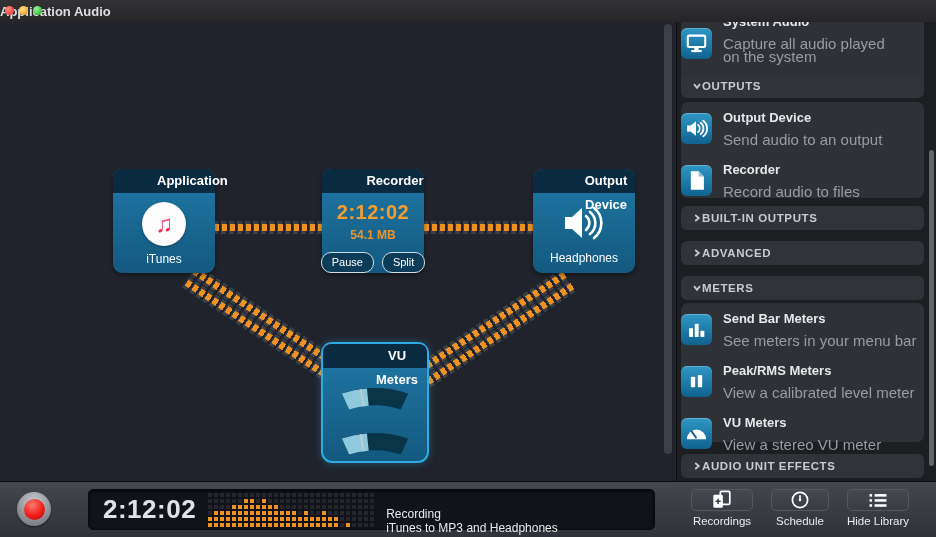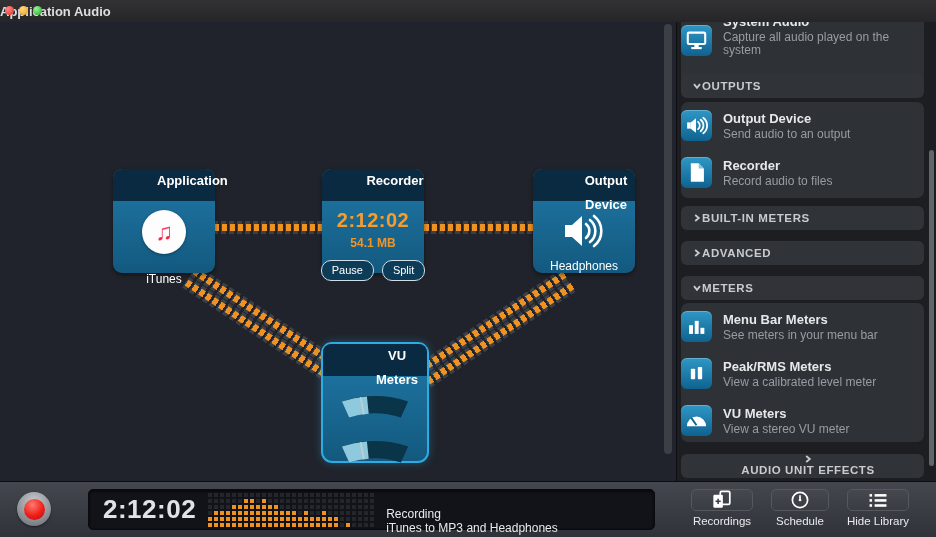--- a/index.html
+++ b/index.html
@@ -33,24 +33,24 @@
   .track.abs{position:absolute;}
   .track.rel{position:relative;}
   .diag{position:absolute;transform-origin:0 0;z-index:1;}
   .diag .track{margin-bottom:1px;}
   .htrack{z-index:1;}
 
   
   .block{position:absolute;width:102px;height:104px;border-radius:9px;z-index:2;
     background:linear-gradient(#2079a8,#13597f);
     box-shadow:0 2px 4px rgba(0,0,0,.45);}
-  .block-header{height:32px;line-height:24px;background:#0a2a41;
+  .block-header{height:24px;line-height:24px;background:#0a2a41;
     border-radius:9px 9px 0 0;color:#fff;font-size:13px;font-weight:bold;text-align:center;padding-left:44px;}
   .block-body{position:relative;display:flex;flex-direction:column;align-items:center;}
-  .block-label{color:#fff;font-size:12px;margin-top:18px;}
+  .block-label{color:#fff;font-size:12px;margin-top:6px;}
 
   .itunes-circle{width:44px;height:44px;border-radius:50%;background:#fdfdfd;margin-top:9px;
     display:flex;align-items:center;justify-content:center;box-shadow:0 1px 3px rgba(0,0,0,.35);}
   .itunes-note{font-size:24px;line-height:24px;color:#ee3f63;
     background:linear-gradient(150deg,#f564a8,#fa2343 70%);
     -webkit-background-clip:text;background-clip:text;-webkit-text-fill-color:transparent;}
 
   .rec-time{color:#f59d2d;font-size:20px;font-weight:bold;margin-top:8px;letter-spacing:.5px;}
   .rec-size{color:#ef9428;font-size:12px;font-weight:bold;margin-top:4px;}
   .rec-buttons{display:flex;gap:8px;margin-top:10px;}
@@ -69,21 +69,21 @@
   .panel{position:absolute;left:4px;right:12px;background:#2e3136;border-radius:7px;}
   .hdr{position:absolute;left:4px;right:12px;height:24px;background:#303338;border-radius:6px;
     display:flex;align-items:center;padding-left:11px;gap:0;box-sizing:border-box;}
   .hdr-label{color:#c8cbcf;font-size:11.5px;font-weight:bold;letter-spacing:.6px;}
   .chev{display:flex;}
   .s-item{display:flex;gap:11px;padding:8px 0;align-items:center;}
   .tile{flex:0 0 31px;width:31px;height:31px;border-radius:6px;
     background:linear-gradient(#2f97c5,#0f6290);display:flex;align-items:center;justify-content:center;
     box-shadow:inset 0 1px 0 rgba(255,255,255,.25);}
   .s-title{color:#e6e8ea;font-size:13px;font-weight:bold;line-height:16px;}
-  .s-desc{color:#989da3;font-size:12px;line-height:13px;margin-top:1px;}
+  .s-desc{color:#989da3;font-size:15px;line-height:13px;margin-top:7px;}
   .sidebar-scroll{position:absolute;right:2px;top:128px;width:5px;height:316px;
     border-radius:3px;background:#6f7277;opacity:.85;}
 
   
   .footer{position:absolute;left:0;bottom:0;width:936px;height:55px;
     background:linear-gradient(#44474e,#2f3238);border-top:1px solid #0c0d0f;}
   .rec-btn{position:absolute;left:17px;top:10px;width:34px;height:34px;border-radius:50%;
     background:radial-gradient(circle at 50% 30%,#c9ccd0,#7e8288 75%,#5f6368);
     display:flex;align-items:center;justify-content:center;box-shadow:0 1px 2px rgba(0,0,0,.5);cursor:default;}
   .rec-dot{width:21px;height:21px;border-radius:50%;
@@ -263,21 +263,21 @@
         </div>
       </div>
     </div>
 
     <div class="hdr" style="top:184px;">
       <span class="chev">
         <svg width="10" height="10" viewBox="0 0 10 10">
             <polyline points="3.2,2 6.8,5 3.2,8" fill="none" stroke="#c8cbcf" stroke-width="1.8"></polyline>
           </svg>
       </span>
-      <span class="hdr-label">BUILT-IN METERS</span>
+      <span class="hdr-label">BUILT-IN OUTPUTS</span>
     </div>
 
     <div class="hdr" style="top:254px;">
       <span class="chev">
         <svg width="10" height="10" viewBox="0 0 10 10">
             <polyline points="2,3.2 5,6.8 8,3.2" fill="none" stroke="#c8cbcf" stroke-width="1.8"></polyline>
           </svg>
       </span>
       <span class="hdr-label">METERS</span>
     </div>
@@ -294,21 +294,21 @@
     <div class="panel" style="top:281px;height:139px;">
       <div class="s-item">
         <div class="tile">
           <svg width="27" height="27" viewBox="0 0 31 31">
             <rect x="7" y="14" width="4.5" height="10" fill="#fff"></rect>
             <rect x="13.5" y="9" width="4.5" height="15" fill="#fff"></rect>
             <rect x="20" y="17" width="4.5" height="7" fill="#fff"></rect>
           </svg>
         </div>
         <div>
-          <div class="s-title">Menu Bar Meters</div>
+          <div class="s-title">Send Bar Meters</div>
           <div class="s-desc">See meters in your menu bar</div>
         </div>
       </div>
       <div class="s-item">
         <div class="tile">
           <svg width="27" height="27" viewBox="0 0 31 31">
             <rect x="9" y="10" width="5" height="12" rx="1" fill="#fff"></rect>
             <rect x="17" y="8" width="5" height="14" rx="1" fill="#fff"></rect>
           </svg>
         </div>
@@ -324,21 +324,21 @@
             <line x1="15.5" y1="21" x2="9.5" y2="12.5" stroke="#10658f" stroke-width="2.2"></line>
           </svg>
         </div>
         <div>
           <div class="s-title">VU Meters</div>
           <div class="s-desc">View a stereo VU meter</div>
         </div>
       </div>
     </div>
 
-    <div class="hdr" style="top:432px;flex-direction:column;">
+    <div class="hdr" style="top:432px;">
       <span class="chev">
         <svg width="10" height="10" viewBox="0 0 10 10">
             <polyline points="3.2,2 6.8,5 3.2,8" fill="none" stroke="#c8cbcf" stroke-width="1.8"></polyline>
           </svg>
       </span>
       <span class="hdr-label">AUDIO UNIT EFFECTS</span>
     </div>
 
     <div class="sidebar-scroll"></div>
   </div>

